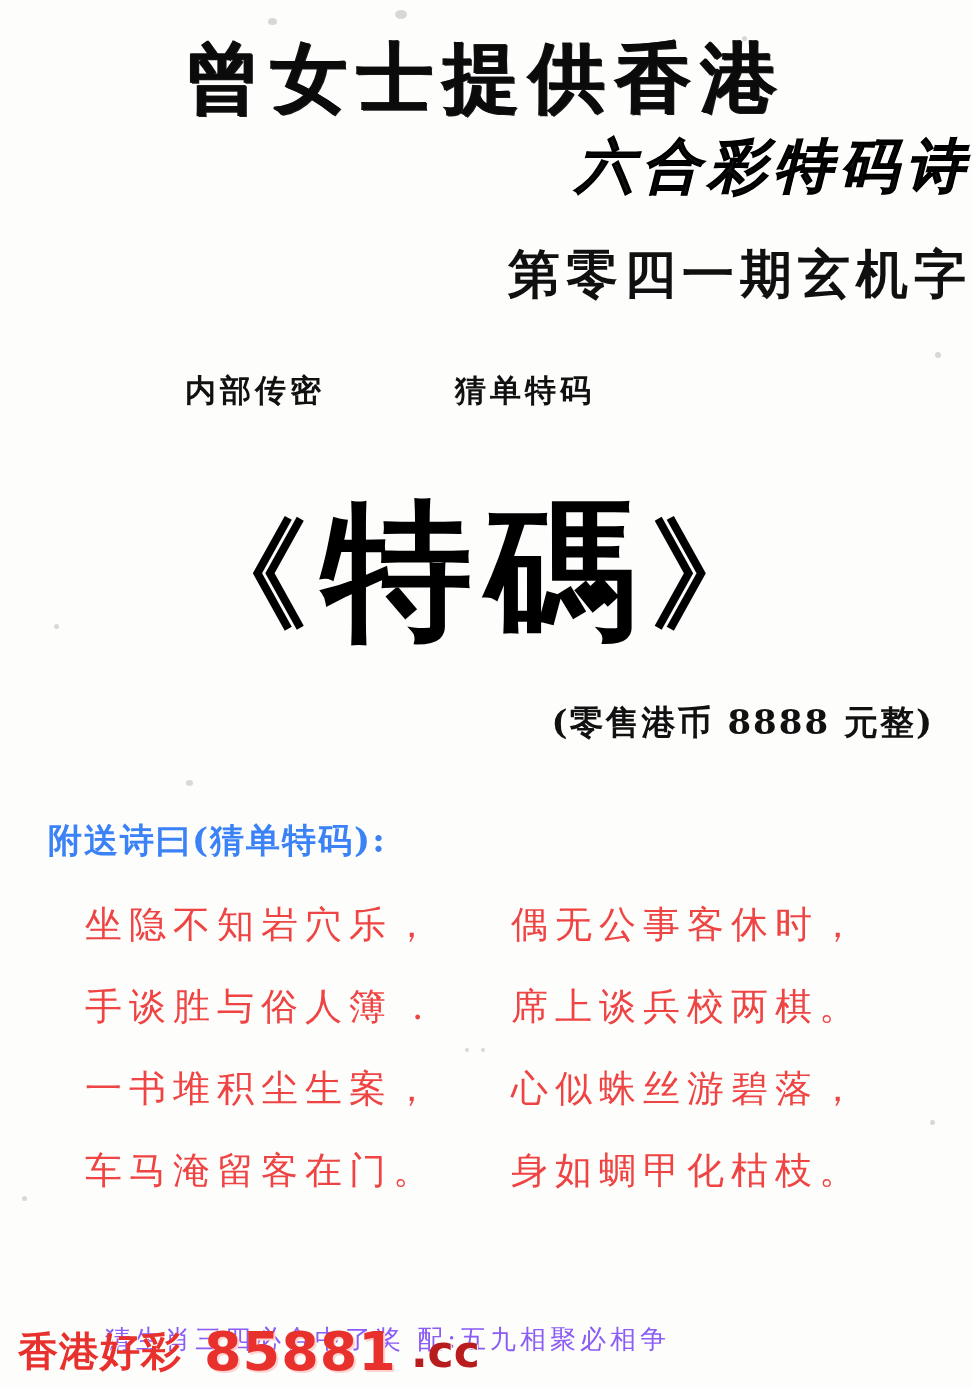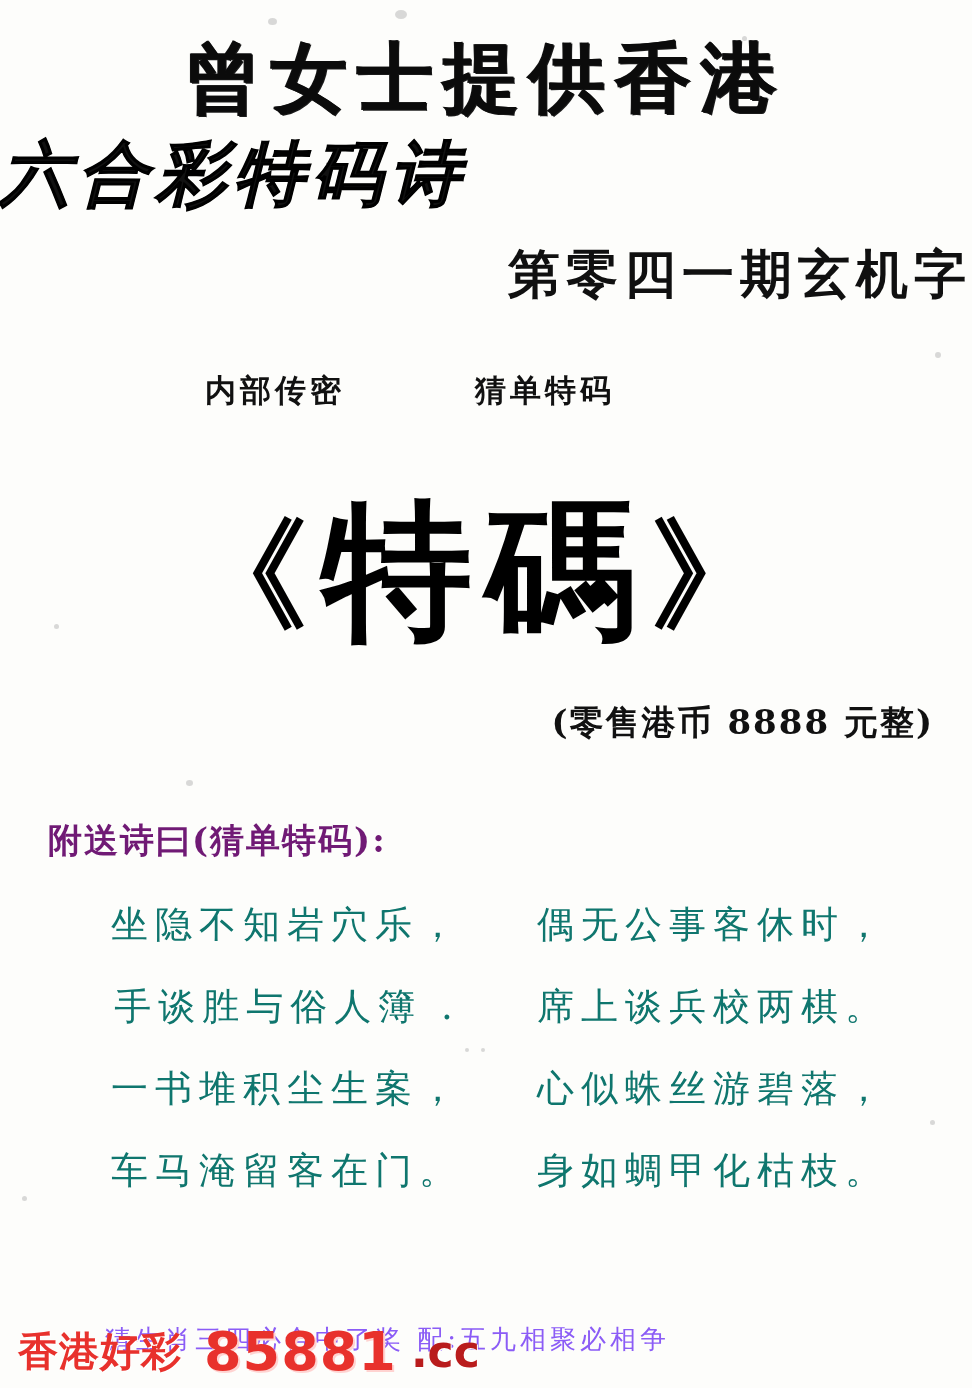--- a/index.html
+++ b/index.html
@@ -36,25 +36,25 @@
     font-size: 76px;
     letter-spacing: 10px;
     color: #0b0b0b;
     text-shadow: 1px 1px 0 #1a1a1a, -1px 0 0 #141414;
   }
   .title-2 {
     position: absolute;
     top: 128px;
     left: 0;
     width: 972px;
-    text-align: left;
+    text-align: right;
     font-family: "DejaVu Serif", serif;
     font-weight: bold;
     font-style: italic;
-    font-size: 70px;
+    font-size: 58px;
     letter-spacing: 8px;
     color: #111;
     -webkit-text-stroke: 1px #000;
   }
   .title-3 {
     position: absolute;
     top: 240px;
     left: 0;
     width: 972px;
     text-align: right;
@@ -71,21 +71,20 @@
     left: 0;
     width: 780px;
     display: flex;
     justify-content: center;
     gap: 130px;
     font-family: "DejaVu Serif", serif;
     font-weight: bold;
     font-size: 31px;
     letter-spacing: 4px;
     color: #111;
-    margin-left: 20px;
   }
 
   .serial {
     position: absolute;
     top: 446px;
     left: 0;
     width: 972px;
     text-align: center;
     font-family: "DejaVu Sans Mono", monospace;
     font-size: 30px;
@@ -124,41 +123,40 @@
   }
 
   .poem-head {
     position: absolute;
     top: 818px;
     left: 48px;
     font-family: "DejaVu Serif", serif;
     font-weight: bold;
     font-size: 34px;
     letter-spacing: 2px;
-    color: #701a75;
+    color: #3b82f6;
   }
 
   .poem {
     position: absolute;
     top: 900px;
     left: 85px;
     width: 830px;
   }
   .poem-row {
     display: flex;
     margin-bottom: 32px;
   }
   .poem-col {
     width: 50%;
     font-family: "DejaVu Serif", serif;
     font-size: 37px;
     letter-spacing: 7px;
-    color: #0f766e;
+    color: #ef4444;
     white-space: nowrap;
-    text-align: center;
   }
   .poem-col.right { padding-left: 22px; }
 
   .footer {
     position: absolute;
     top: 1322px;
     left: 105px;
     width: 860px;
     font-family: "DejaVu Serif", serif;
     font-size: 26px;

